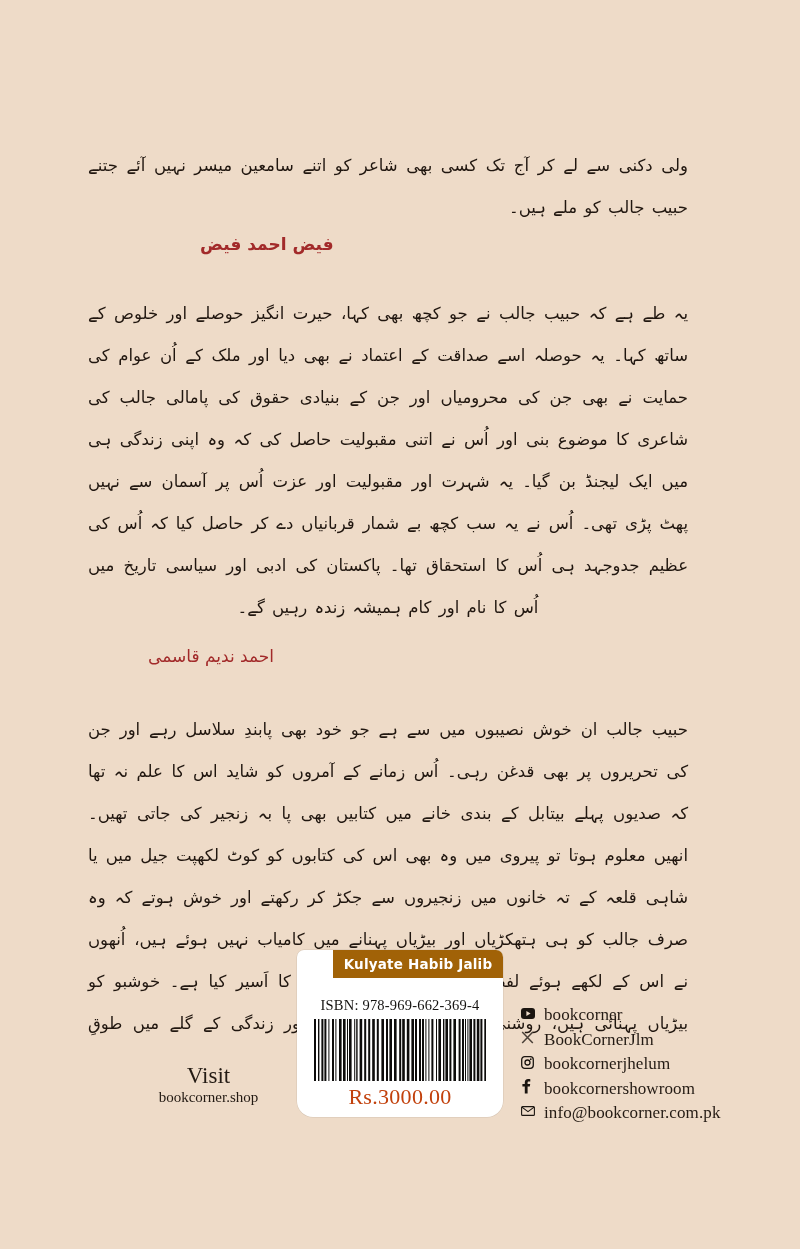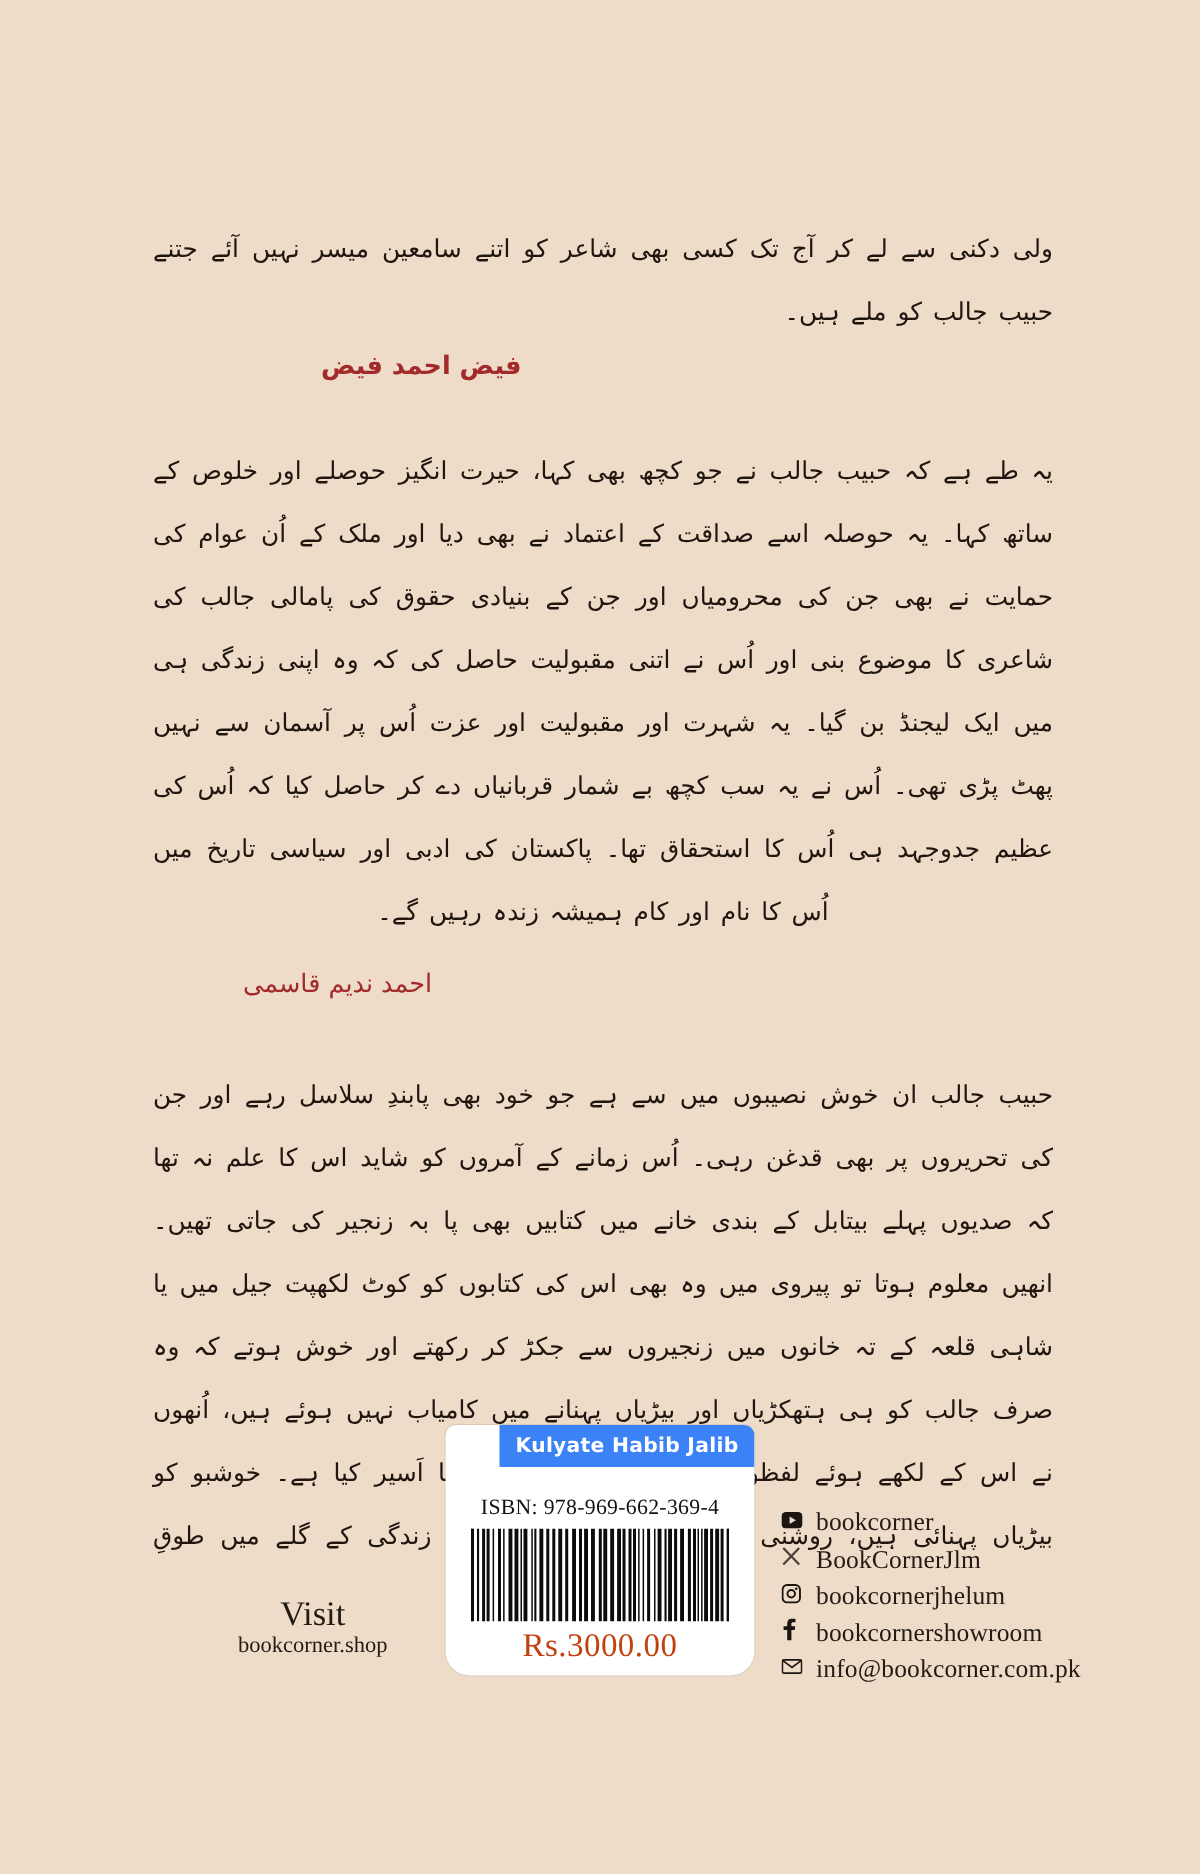--- a/index.html
+++ b/index.html
@@ -18,21 +18,21 @@
   .page {
     position: relative;
     width: 800px;
     height: 1249px;
     background: #EEDBC8;
   }
 
   
   .blurbs {
     position: absolute;
-    left: 102px;
+    left: 88px;
     top: 145px;
     width: 600px;
   }
 
   .blurb {
     margin: 0 0 0 0;
   }
 
   .urdu-text {
     direction: rtl;
@@ -97,21 +97,21 @@
     left: 297px;
     top: 950px;
     width: 206px;
     height: 167px;
     background: #ffffff;
     border-radius: 7px 7px 16px 16px;
     overflow: hidden;
     box-shadow: 0 0 0 0.5px rgba(0,0,0,0.10);
   }
   .barcode-title {
-    background: #3b82f6;
+    background: #a16207;
     color: #ffffff;
     font-family: "DejaVu Sans", "Liberation Sans", sans-serif;
     font-size: 13.5px;
     font-weight: bold;
     letter-spacing: 0.2px;
     text-align: center;
     height: 28px;
     line-height: 28px;
     margin-left: 36px;
   }

